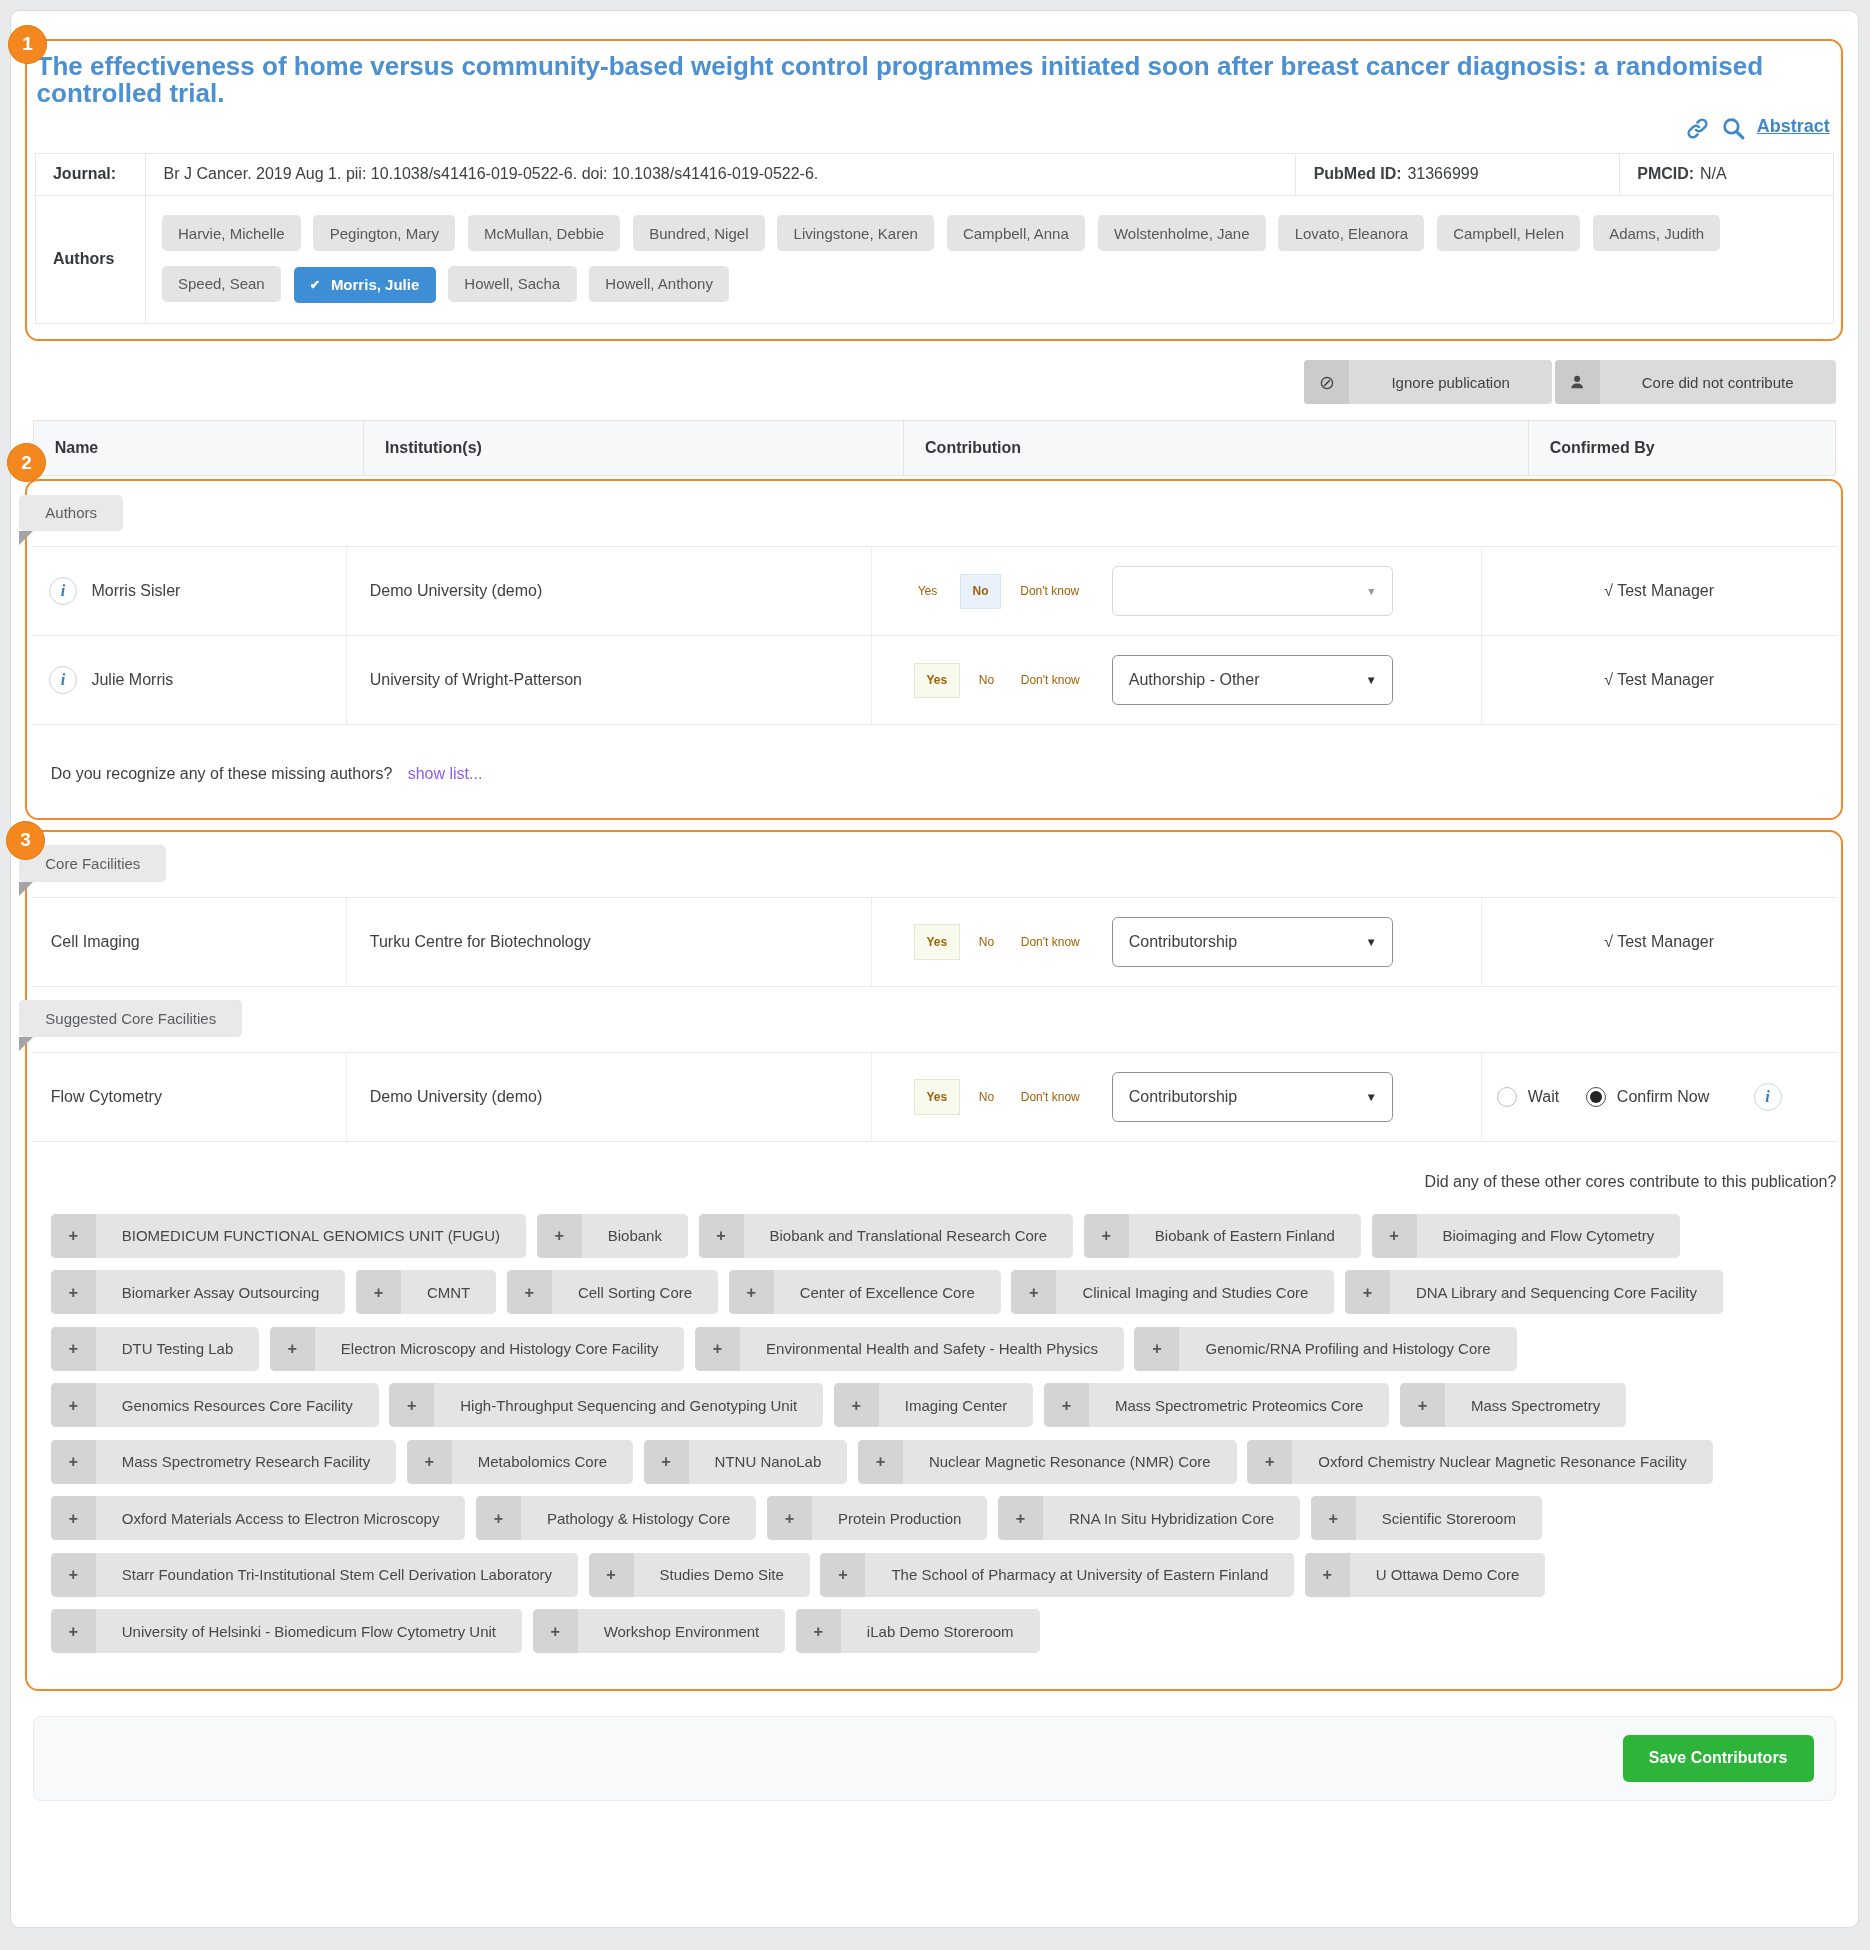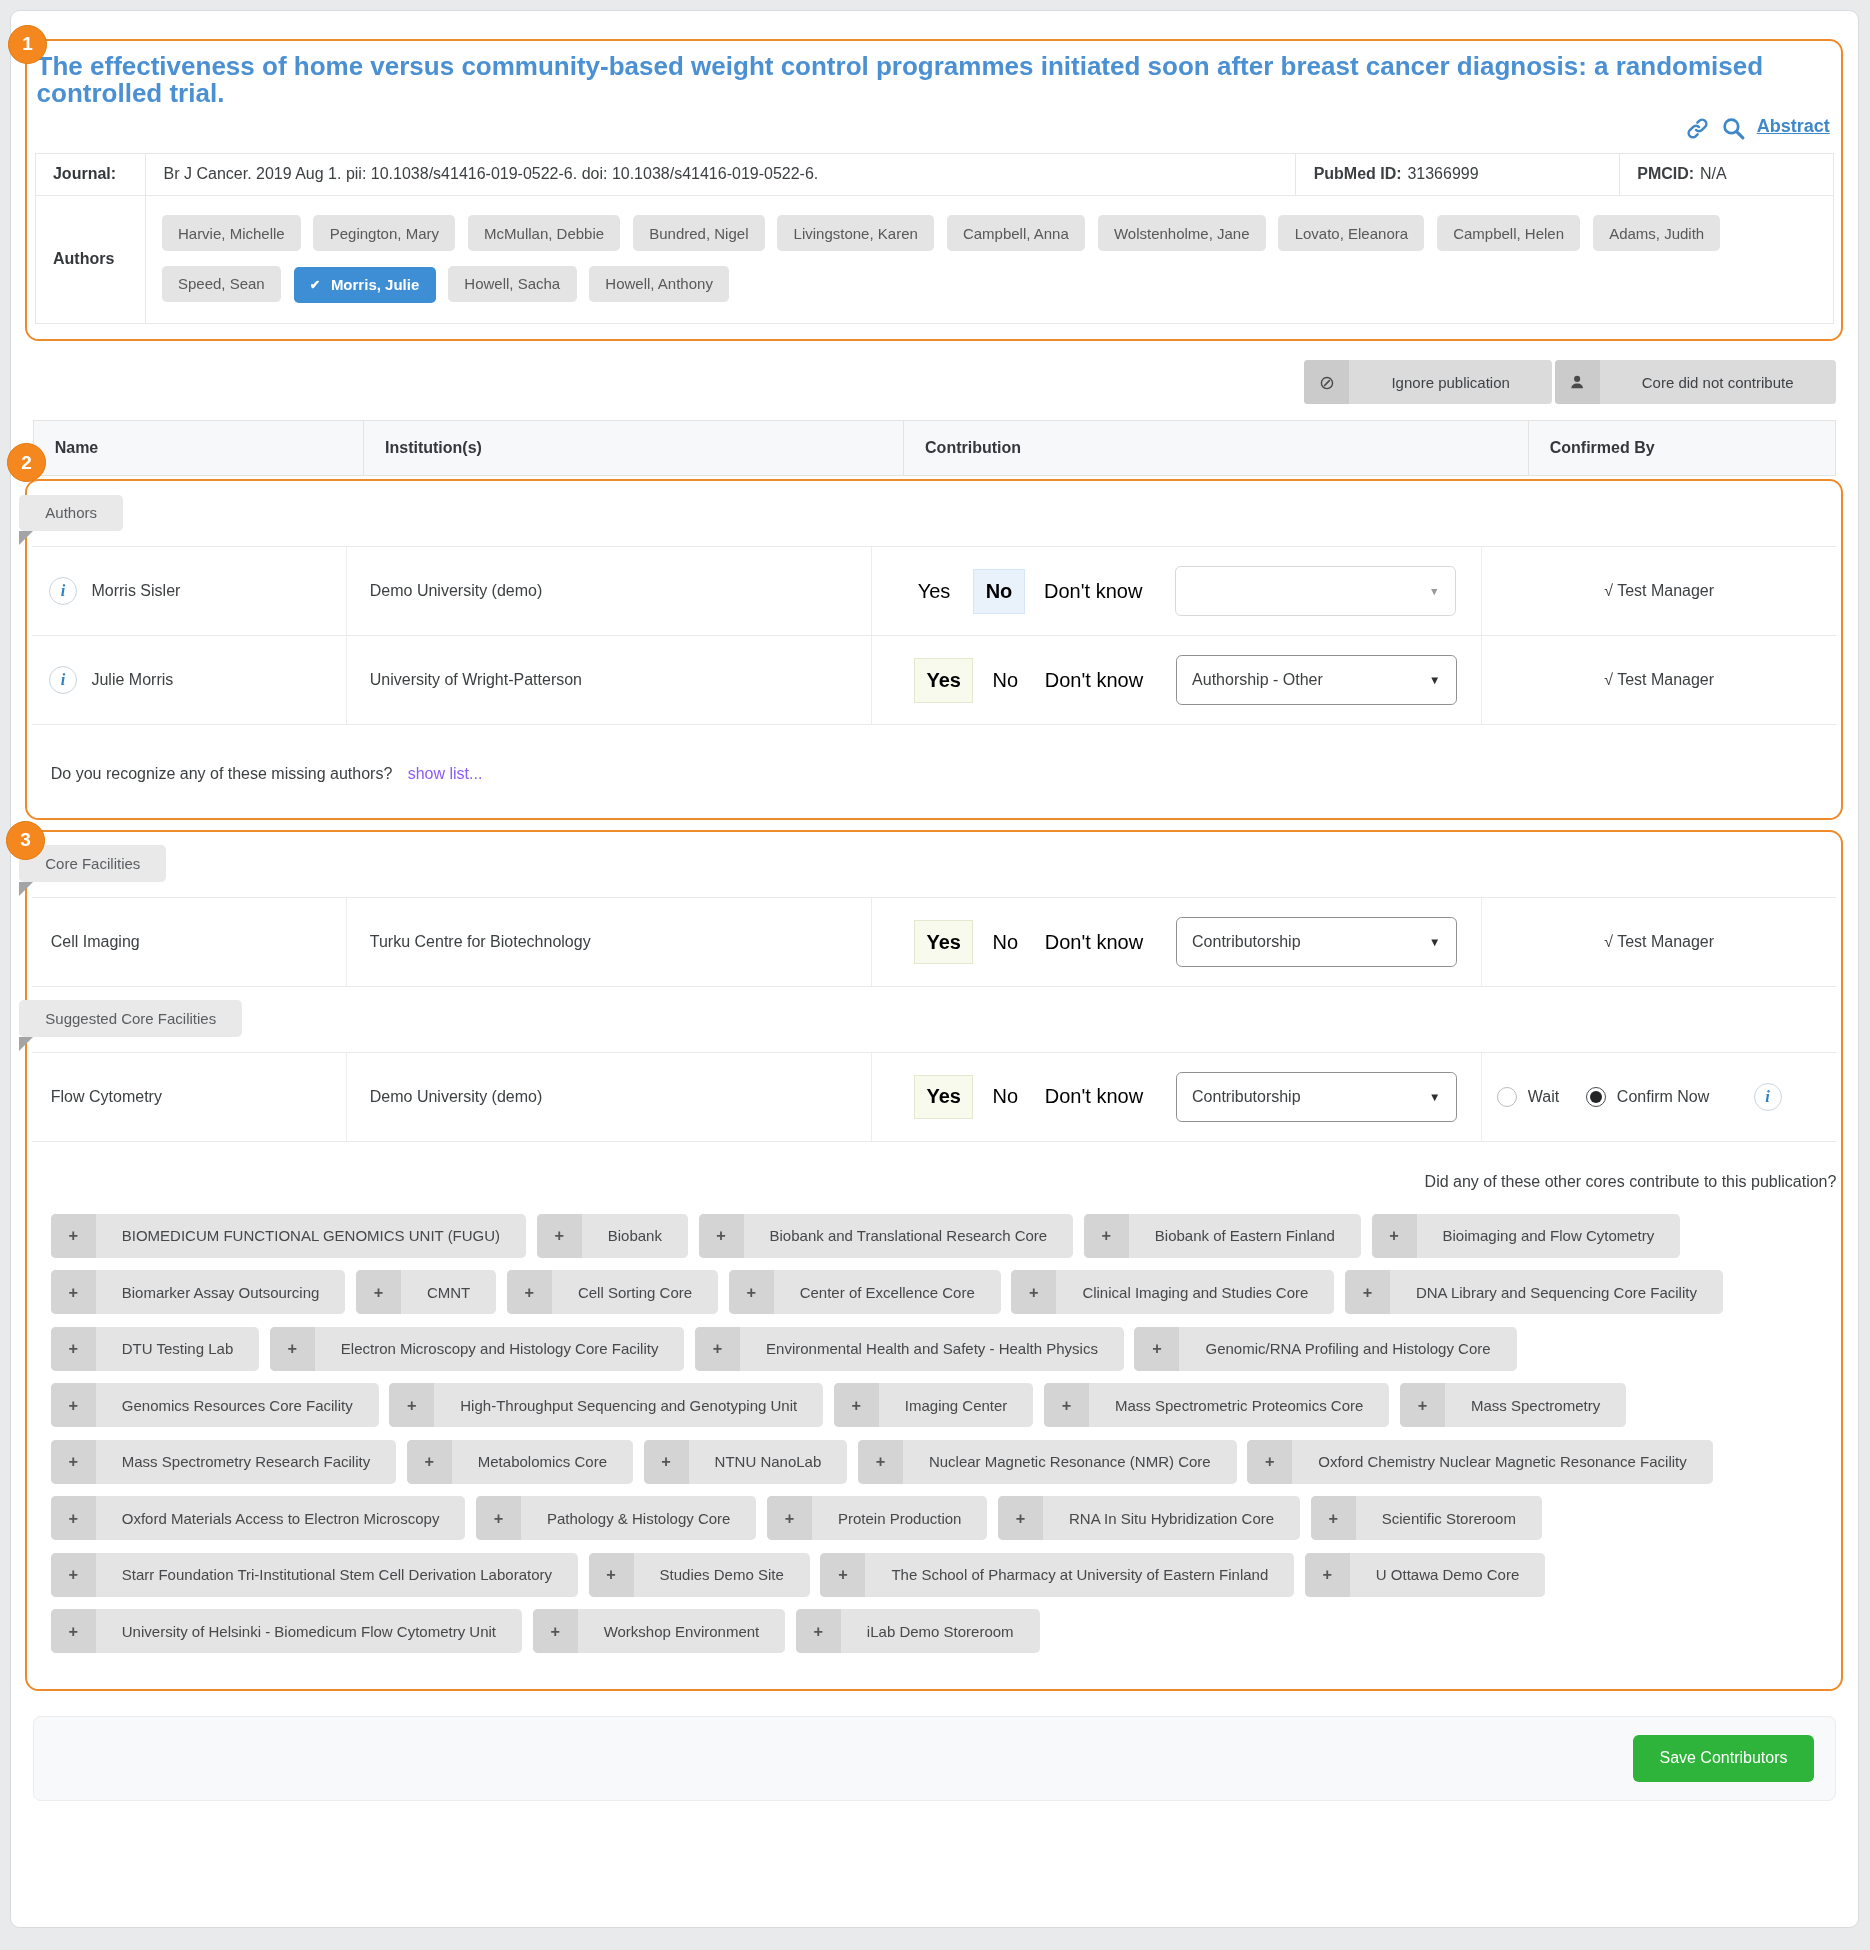--- a/index.html
+++ b/index.html
@@ -67,21 +67,21 @@
   .cell + .cell { border-left:1px solid #ededee; }
   .name-cell { padding-left:17.3px; gap:14.4px; font-size:16px; }
   .inst-cell { padding-left:23px; font-size:16px; }
   .contrib-cell { padding-left:42px; }
   .conf-cell { justify-content:center; font-size:16px; }
   .ibadge {
     width:26px; height:26px; border-radius:50%; border:1px solid #c8d4dd; background:#fff;
     color:#2f7fc1; font-family:"Liberation Serif", serif; font-weight:bold; font-style:italic;
     display:flex; align-items:center; justify-content:center; font-size:16.3px; flex:none;
   }
-  .ans { font-size:20px; color:#000000; margin-right:19px; padding:9.6px 3.8px; }
+  .ans { font-size:12px; color:#a16207; margin-right:19px; padding:9.6px 3.8px; }
   .ans-box { font-weight:bold; padding:9.6px 11.5px; margin-right:15.4px; }
   .box-yes { background:#f7faec; border:1px solid #e2e9cf; }
   .box-no  { background:#e9f2fb; border:1px solid #d7e6f4; }
   .ans-dk { margin-right:23px; }
   .selbox {
     width:281px; height:50px; border:1px solid #d8d8d9; border-radius:5.8px; background:#fff;
     display:flex; align-items:center; justify-content:space-between; padding:0 15.4px;
     font-size:16px; color:#3d4042; box-sizing:border-box; margin-left:5.8px; flex:none;
   }
   .selbox .caret { font-size:10.6px; color:#9a9a9a; }
@@ -101,21 +101,21 @@
   
   .other-cores { display:flex; flex-wrap:wrap; padding:0 13.4px 23px 19px; }
   .core-chip { display:flex; align-items:stretch; background:#e4e4e5; border-radius:4.8px; overflow:hidden; margin:0 10.6px 12.5px 0; height:44px; }
   .core-chip .plus { width:45px; background:#d4d4d5; display:flex; align-items:center; justify-content:center; font-weight:bold; font-size:16.3px; color:#555; }
   .core-chip .clabel { display:flex; align-items:center; padding:0 26px; font-size:15px; color:#46484a; }
   
   .footer-bar {
     margin:25px 7.7px 0 7.7px; background:#f8f9fa; border:1px solid #ececee; border-radius:7.7px;
     height:85px; display:flex; align-items:center; justify-content:flex-end; padding-right:21px; box-sizing:border-box;
   }
-  .save-btn { background:#2eb43a; color:#fff; font-weight:normal; font-size:16px; padding:14.4px 26px; border:none; border-radius:5.8px; cursor:pointer; }
+  .save-btn { background:#2eb43a; color:#fff; font-weight:bold; font-size:16px; padding:14.4px 26px; border:none; border-radius:5.8px; cursor:pointer; }
   .svg-icon { display:block; }
 </style>
 </head>
 <body>
 
 <div class="page-card">
 
   <div class="o-section pub-section">
     <div class="num-circle" style="top:-16.3px; left:-19px;">1</div>
     <div class="pub-title">The effectiveness of home versus community-based weight control programmes initiated soon after breast cancer diagnosis: a randomised controlled trial.</div>

